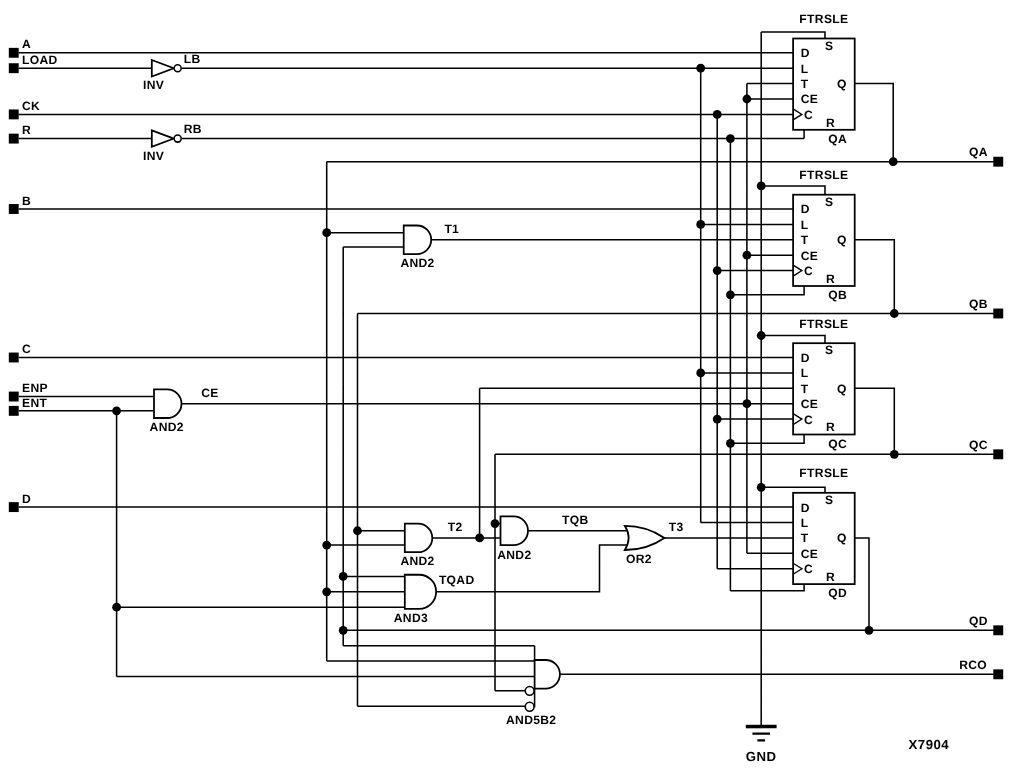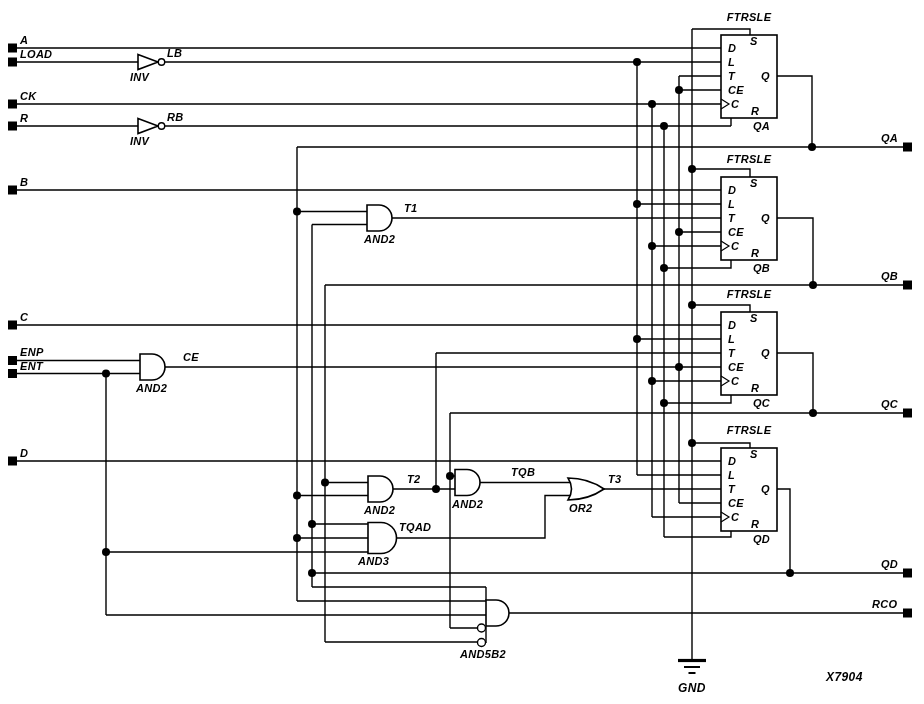--- a/index.html
+++ b/index.html
@@ -1,16 +1,16 @@
 <!DOCTYPE html>
 <html><head>
 <meta charset="utf-8">
 <style>
   html,body{margin:0;padding:0;background:#ffffff;}
-  .stage{position:relative;width:924px;height:704px;background:#fff;overflow:hidden;font-style:italic;}
+  .stage{position:relative;width:924px;height:704px;background:#fff;overflow:hidden;}
   svg{display:block;font-family:"Liberation Sans", sans-serif;}
   .wire{stroke:#000;stroke-width:1.4;fill:none;}
   .gate{stroke:#000;stroke-width:1.6;fill:#fff;}
   .ffbox{stroke:#000;stroke-width:1.6;fill:#fff;}
   .dot{fill:#000;stroke:none;}
   .pad{fill:#000;stroke:none;}
   .bubble{stroke:#000;stroke-width:1.4;fill:#fff;}
   .wedge{stroke:#000;stroke-width:1.2;fill:none;}
   .lbl{fill:#000;font-size:11px;font-weight:bold;letter-spacing:.3px;}
   .lbl-big{fill:#000;font-size:12px;font-weight:bold;letter-spacing:.4px;}

